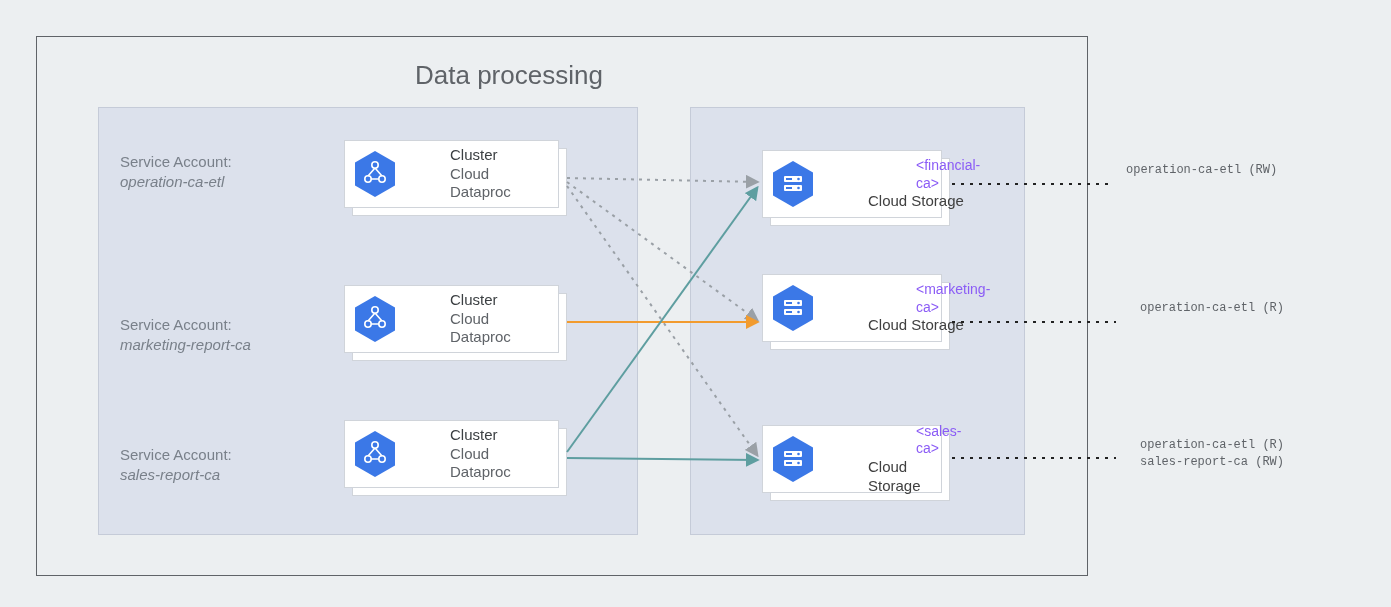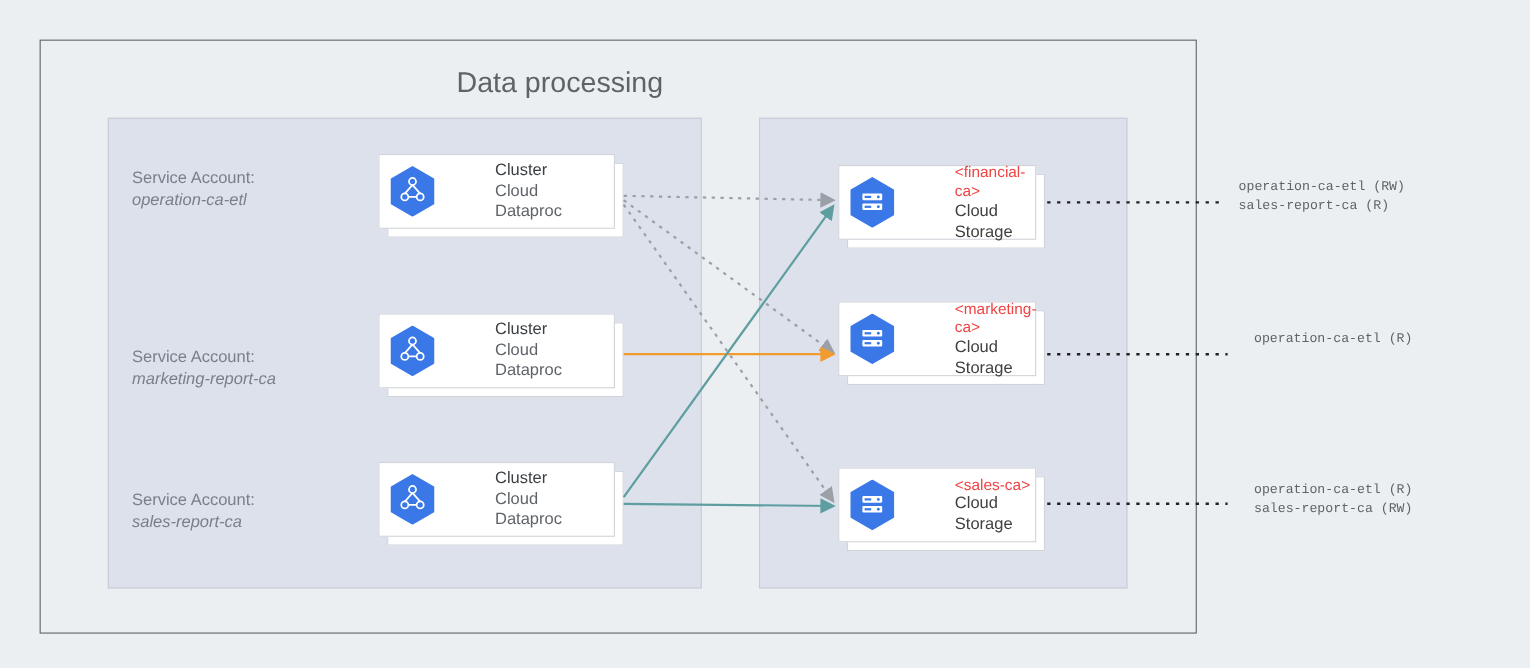--- a/index.html
+++ b/index.html
@@ -69,21 +69,21 @@
   .hex {
     position: relative;
     width: 40px;
     height: 46px;
     margin-left: 10px;
     flex-shrink: 0;
   }
   .hex svg { display:block; }
 
   .card-s { width: 180px; height: 68px; }
-  .card-s .front .txt .t1 { font-size: 14px; color:#ef4444; }
+  .card-s .front .txt .t1 { font-size: 14px; color:#8b5cf6;margin-left:48px; }
   .card-s .front .txt .t2 { font-size: 15px; color:#404040; }
 
   .perm {
     position: absolute;
     font-size: 12px;
     color: #5f6368;
     line-height: 1.4;
     font-family: Liberation Mono, monospace;
   }
 
@@ -248,21 +248,20 @@
     </span>
     <span class="txt">
       <div class="t1">&lt;sales-ca&gt;</div>
       <div class="t2">Cloud Storage</div>
     </span>
   </div>
 </div>
 
 <div class="perm" style="left:1126px; top:162px;">
   <div>operation-ca-etl (RW)</div>
-  <div>sales-report-ca (R)</div>
 </div>
 <div class="perm" style="left:1140px; top:300px;">
   <div>operation-ca-etl (R)</div>
 </div>
 <div class="perm" style="left:1140px; top:437px;">
   <div>operation-ca-etl (R)</div>
   <div>sales-report-ca (RW)</div>
 </div>
 
 <svg class="lines">

